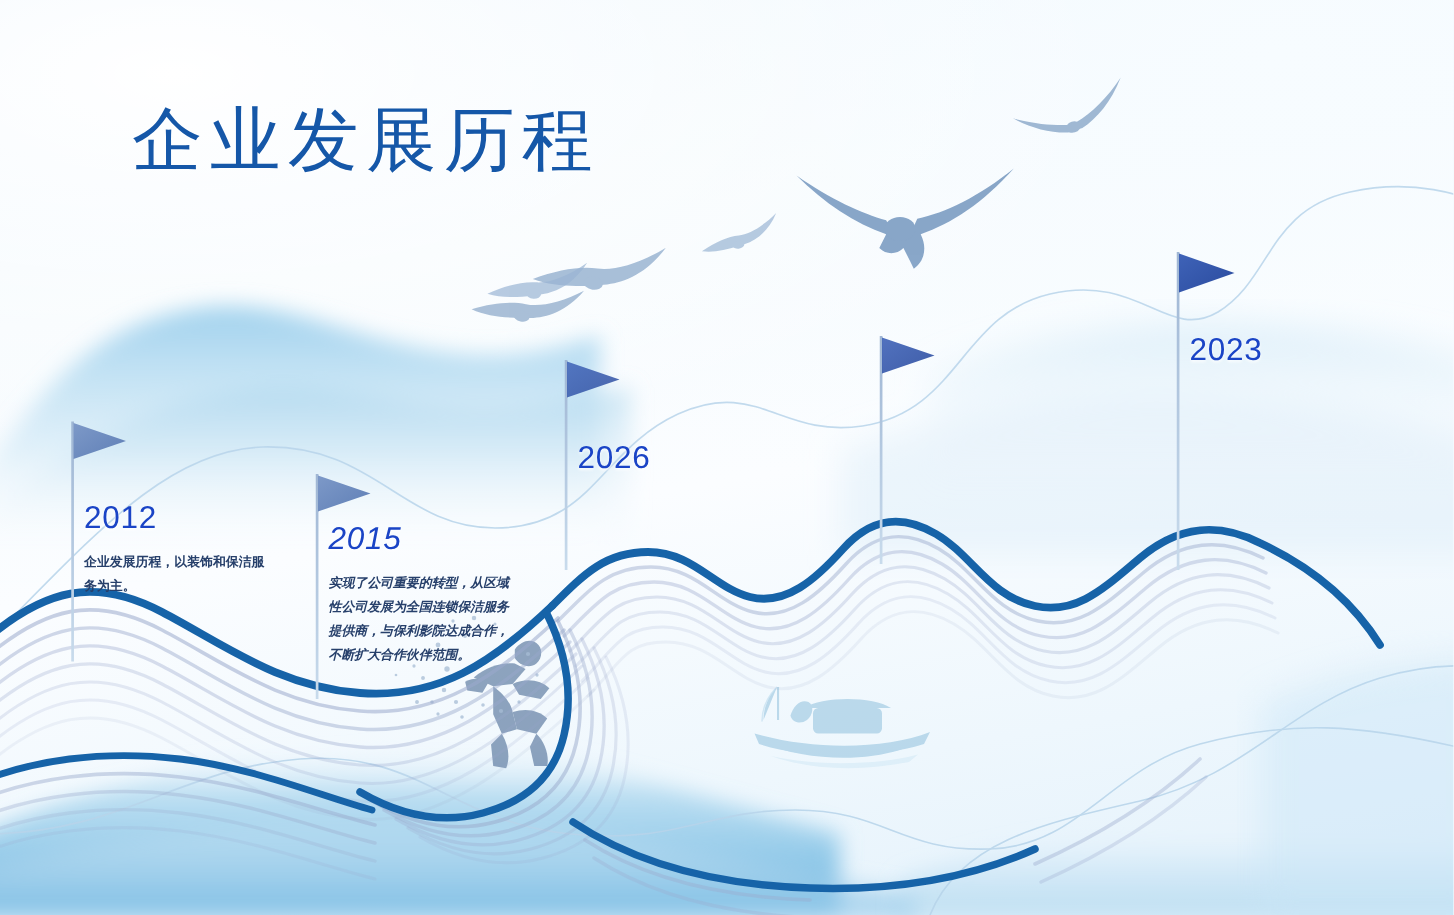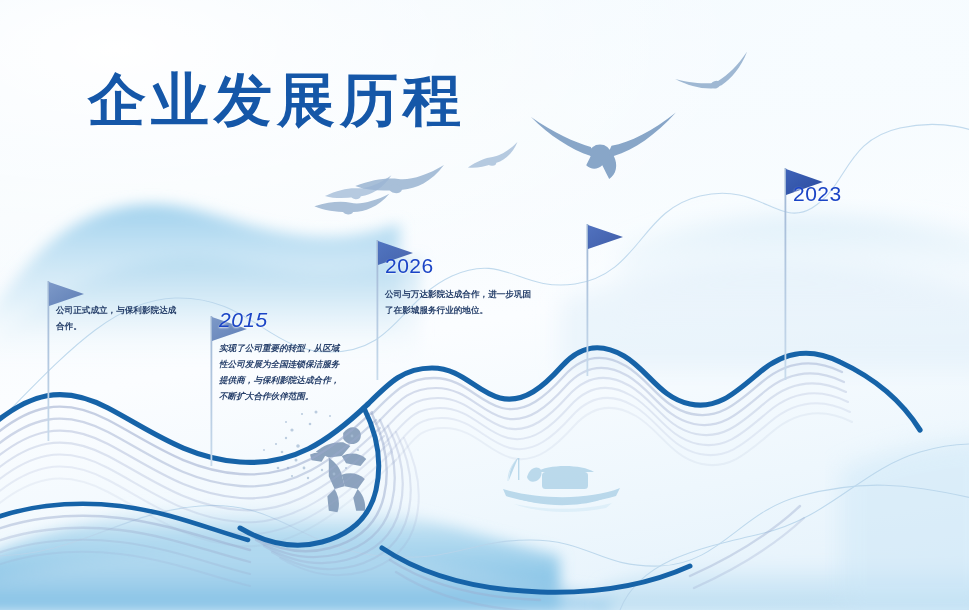--- a/index.html
+++ b/index.html
@@ -22,31 +22,31 @@
     position:absolute; left:0; top:0; width:969px; height:610px;
     pointer-events:none;
   }
   #fglayer { z-index:5; }
   #bglayer { z-index:1; }
 
   
   .title {
     position:absolute;
     left:88px; top:62px;
-    font-size:58px;
+    font-size:47px;
     letter-spacing:5px;
-    font-weight:700;
+    font-weight:400;
     color:#1557a8;
     z-index:20;
     white-space:nowrap;
     text-shadow:0 1px 2px rgba(255,255,255,.8);
   }
 
   
-  .milestone { position:absolute; z-index:20; }
+  .milestone { position:absolute; z-index:20;margin-top:40px; }
   .ms-year {
     color:#1a44c6;
     font-size:21px;
     letter-spacing:.5px;
     font-weight:400;
     white-space:nowrap;
     text-shadow:0 1px 2px rgba(255,255,255,.85);
   }
   .ms-body {
     color:#27406b;
@@ -382,31 +382,31 @@
       <path d="M588,225 L623,237 L588,249 Z" fill="url(#flagG2)" opacity=".9"></path>
     </g>
 
     <g>
       <rect x="784.5" y="168" width="1.8" height="212" fill="url(#poleG)"></rect>
       <path d="M786,169 L823,182 L786,195 Z" fill="url(#flagG2)"></path>
     </g>
   </svg>
 
   <div class="milestone" id="m2012">
-    <div class="ms-body">公司正式成立，与保利影院达成合作。</div>
+    <div class="ms-year">2012</div>
+    <div class="ms-body">企业发展历程，以装饰和保洁服务为主。</div>
   </div>
 
   <div class="milestone" id="m2015">
     <div class="ms-year">2015</div>
     <div class="ms-body">实现了公司重要的转型，从区域性公司发展为全国连锁保洁服务提供商，与保利影院达成合作，不断扩大合作伙伴范围。</div>
   </div>
 
   <div class="milestone" id="m2019">
     <div class="ms-year">2026</div>
-    <div class="ms-body">公司与万达影院达成合作，进一步巩固了在影城服务行业的地位。</div>
   </div>
 
   <div class="milestone" id="m20212022">
   </div>
 
   <div class="milestone" id="m2023">
     <div class="ms-year">2023</div>
   </div>
 
 </div>

